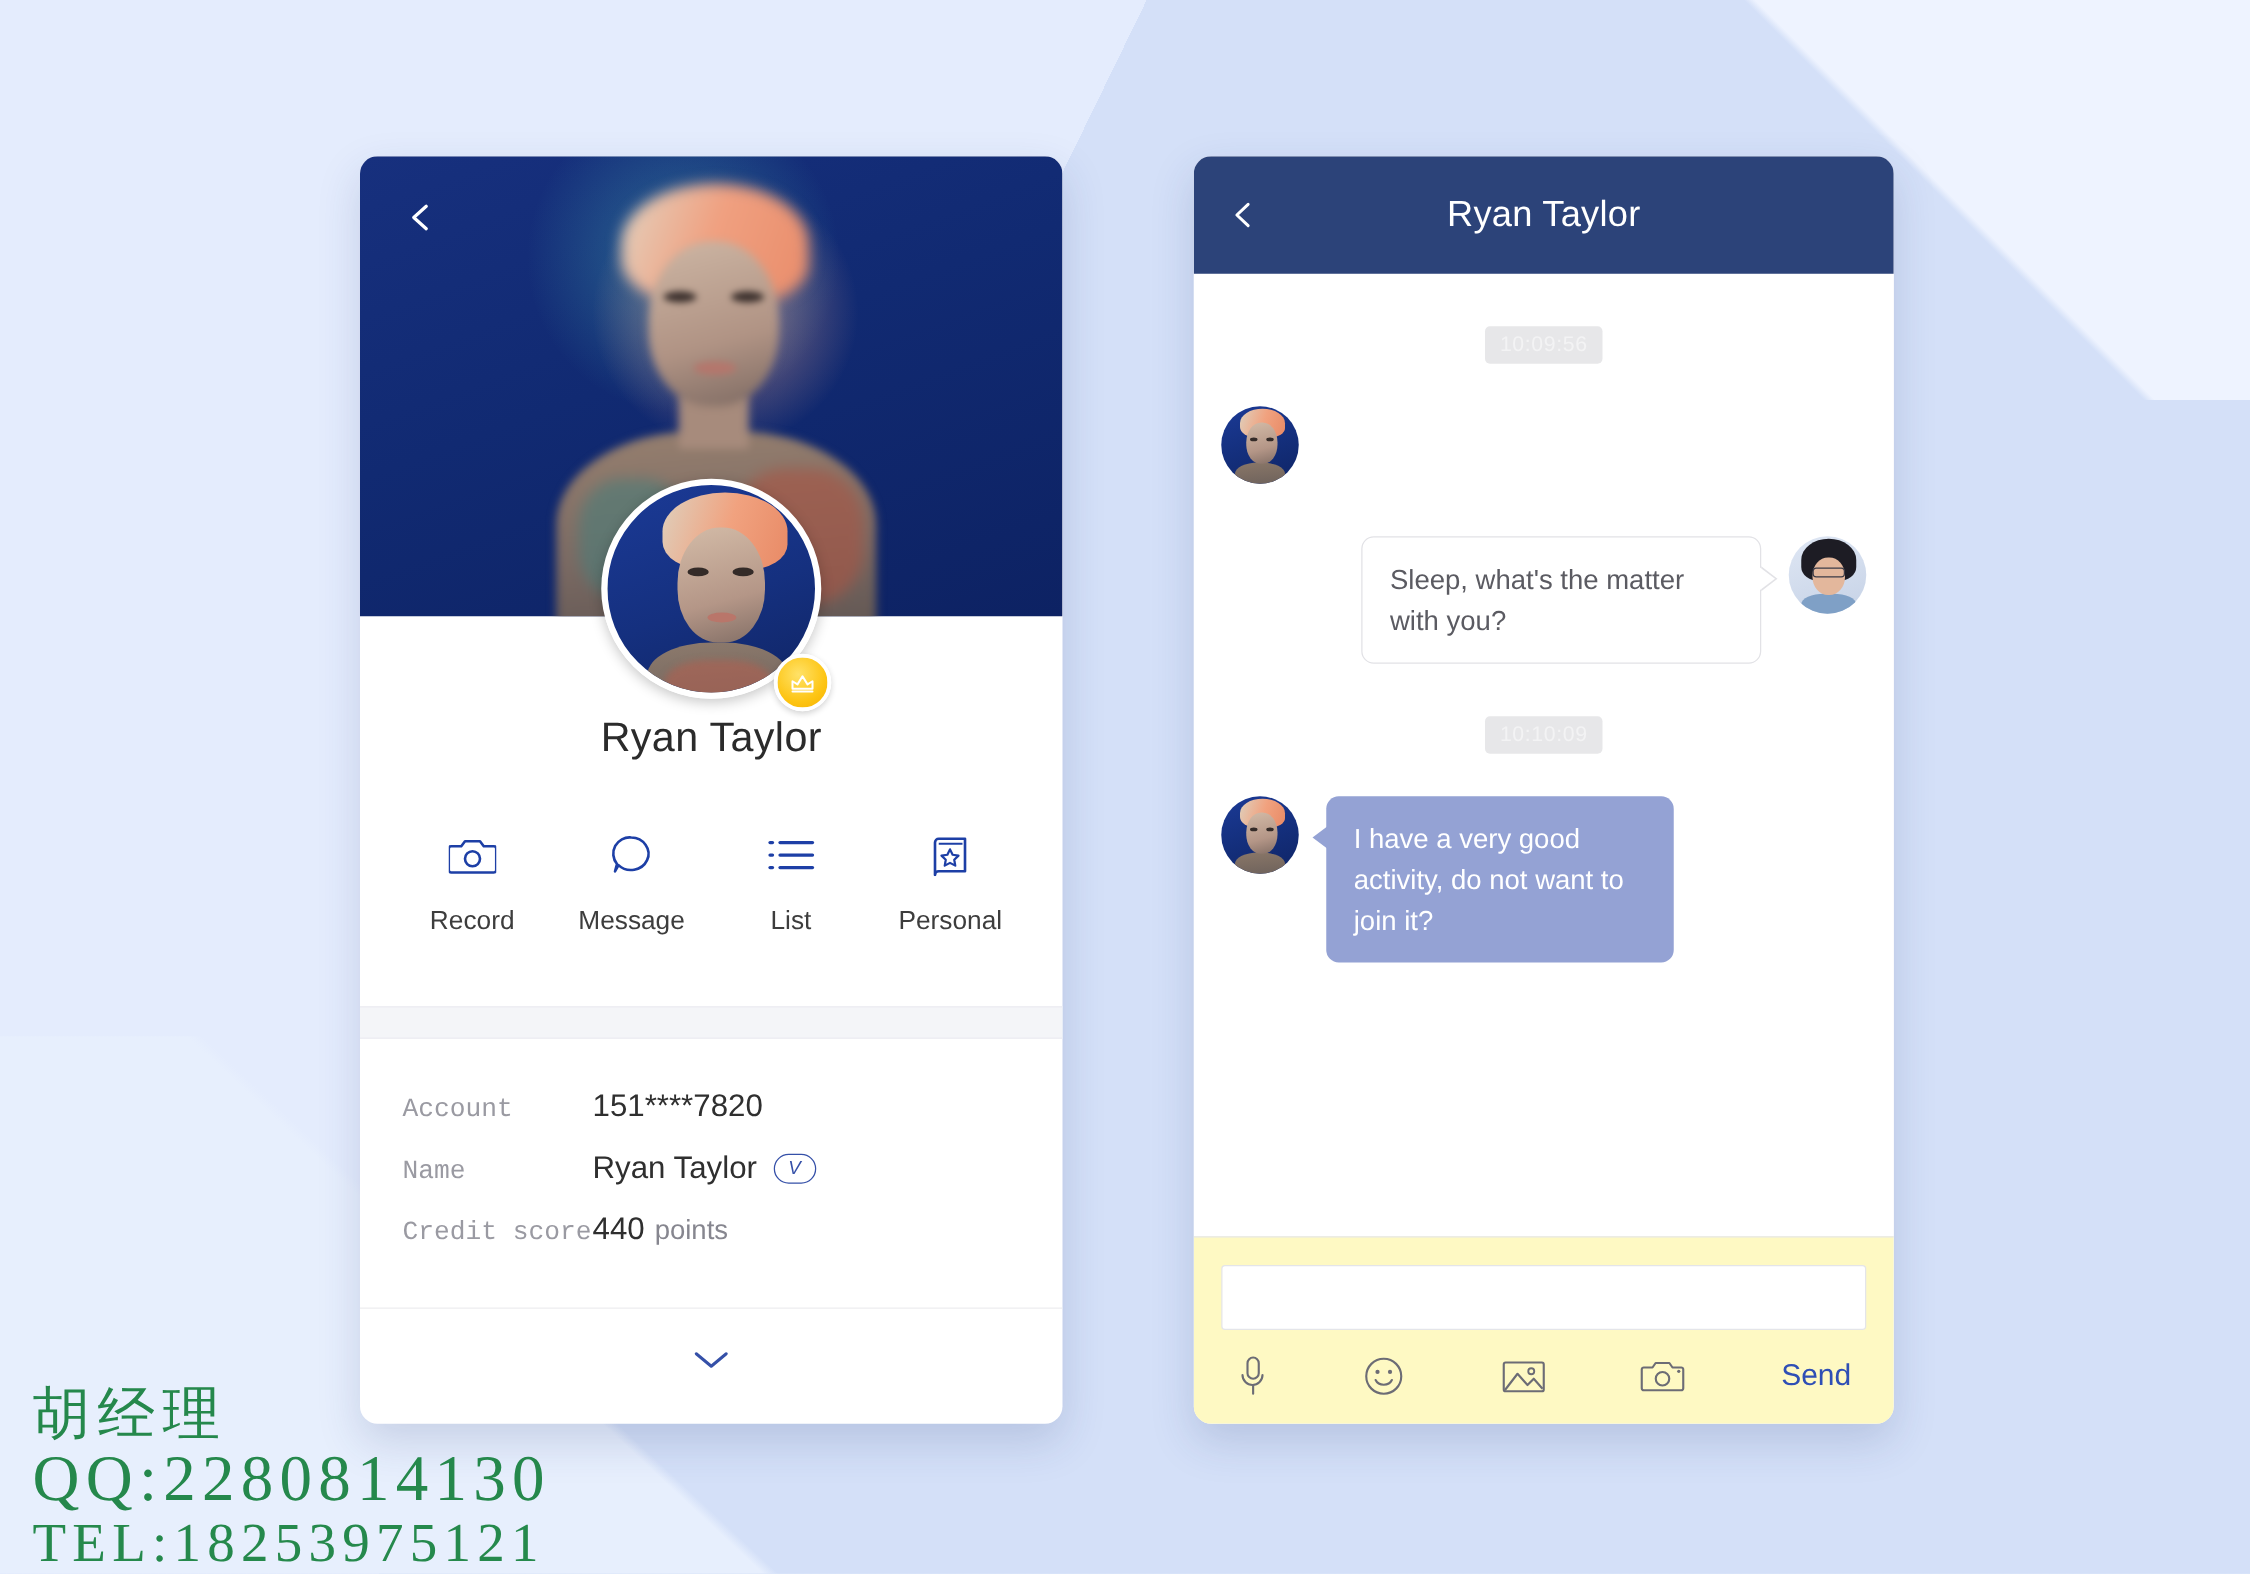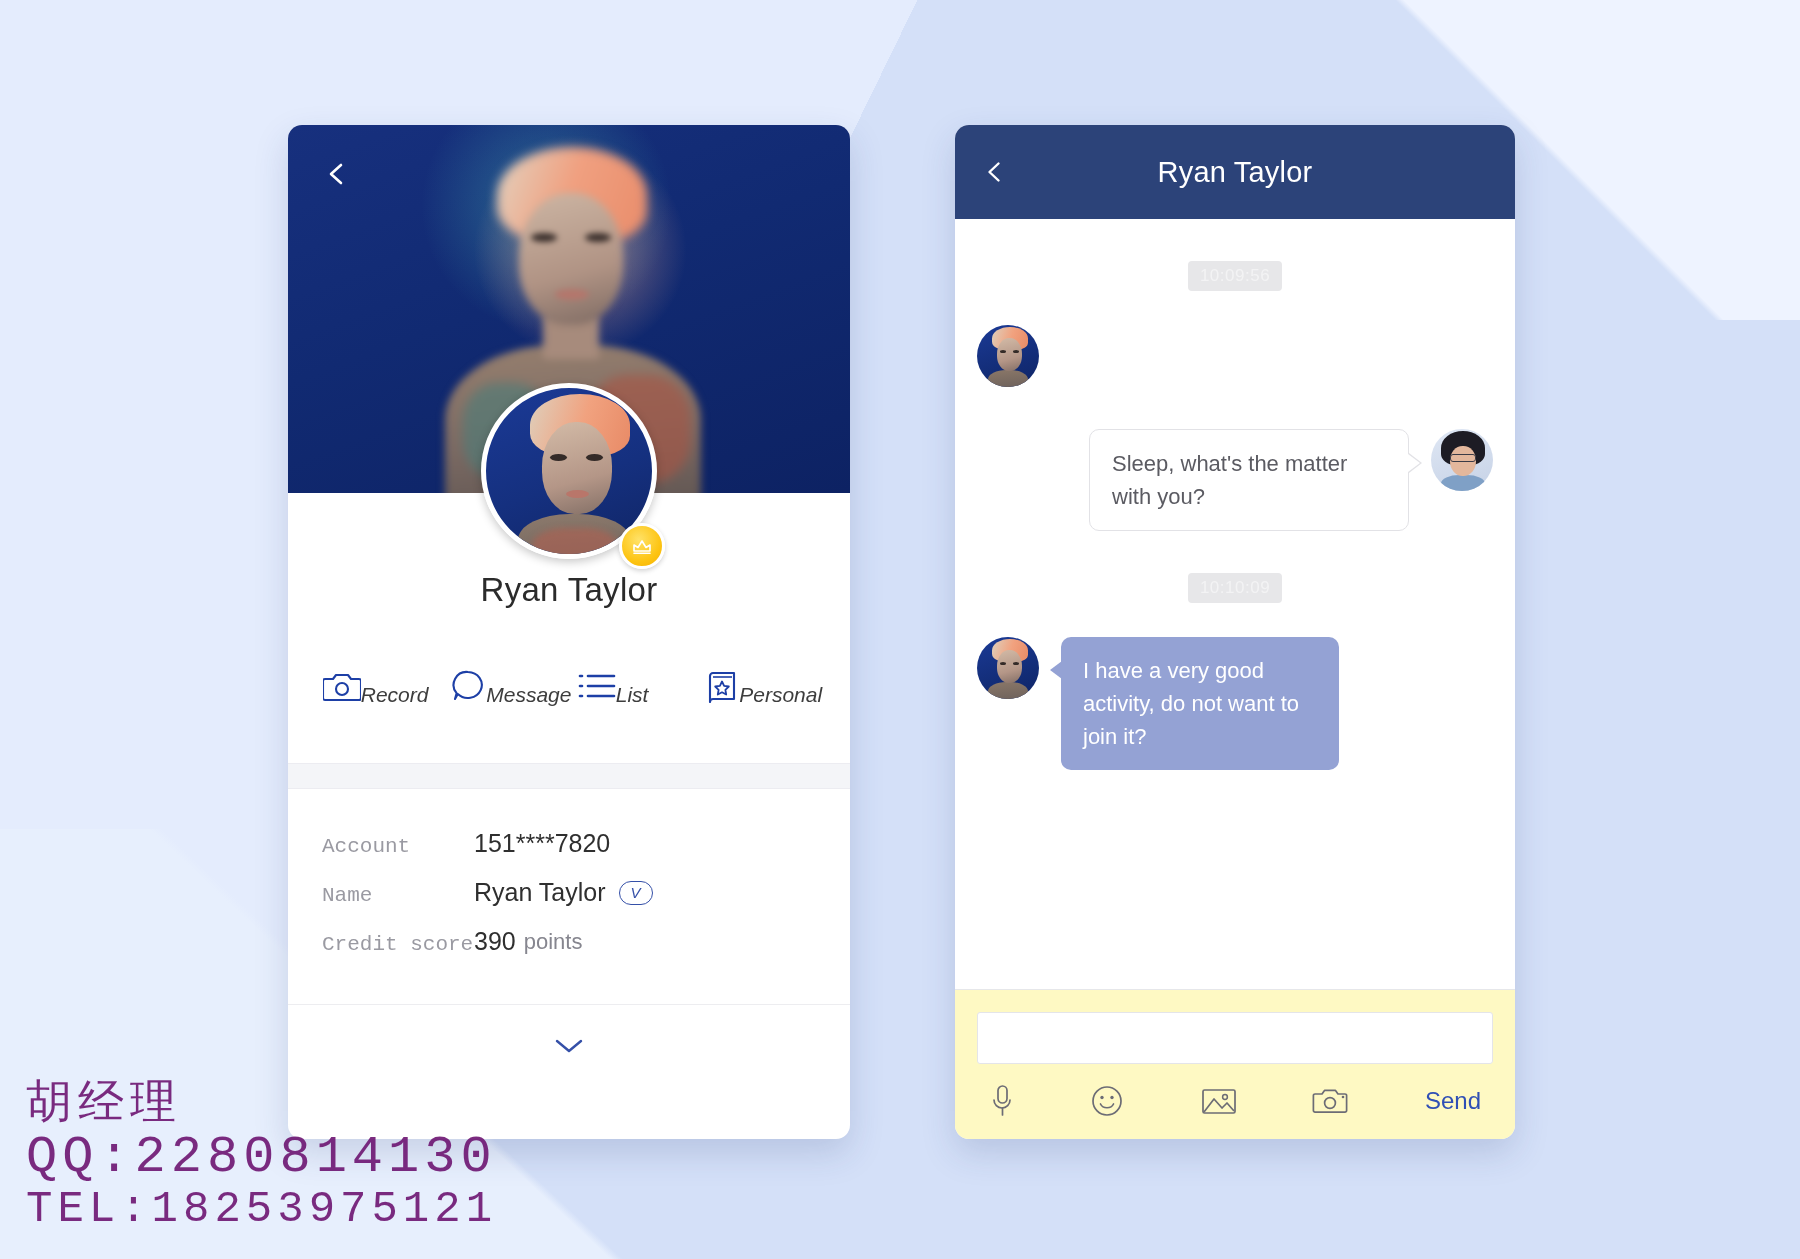--- a/index.html
+++ b/index.html
@@ -109,21 +109,21 @@
   .profile-name{
     text-align:center;font-size:33px;color:#2b2b2b;letter-spacing:.3px;
     margin-top:78px;font-weight:400;
   }
 
   
   .actions{
     display:flex;justify-content:space-around;align-items:flex-start;
     padding:54px 26px 0 26px;
   }
-  .action{display:flex;flex-direction:row;align-items:flex-end;cursor:pointer;width:110px;font-style:italic;}
+  .action{display:flex;flex-direction:column;align-items:center;cursor:pointer;width:110px;}
   .action .ic{height:42px;display:flex;align-items:center;justify-content:center;}
   .action .lb{margin-top:20px;font-size:21px;color:#3d3d3d;}
 
   .gap-strip{height:26px;background:#f4f5f8;margin-top:56px;border-top:1px solid #ececf1;border-bottom:1px solid #ececf1;}
 
   
   .info{padding:30px 0 12px 0;}
   .irow{display:flex;align-items:baseline;padding:10px 0 10px 34px;}
   .ilabel{width:152px;font-size:21px;color:#9a9aa2;font-family:Liberation Mono, monospace;}
   .ivalue{font-size:25px;color:#2f2f2f;display:flex;align-items:center;}
@@ -210,22 +210,22 @@
   }
   .foot-icons{
     display:flex;align-items:center;justify-content:space-between;
     padding:14px 34px 0 34px;
   }
   .foot-icons .fi{cursor:pointer;display:flex;align-items:center;justify-content:center;height:46px;}
   .send-btn{color:#2f4fb5;font-size:24px;cursor:pointer;}
 
   
   .wm{
-    position:absolute;left:26px;bottom:27px;color:#701a75;
-    font-family:Liberation Mono, monospace;
+    position:absolute;left:26px;bottom:1px;color:#15803d;
+    font-family:Liberation Serif, serif;
     line-height:1.05;pointer-events:none;opacity:.92;
   }
   .wm .l1{font-size:46px;letter-spacing:6px;margin-bottom:2px;}
   .wm .l2{font-size:52px;letter-spacing:5px;}
   .wm .l3{font-size:44px;letter-spacing:5px;}
 </style>
 </head>
 <body>
 
 <div class="bg-band band-a"></div>
@@ -332,21 +332,21 @@
     <div class="irow">
       <div class="ilabel">Name</div>
       <div class="ivalue">
         <span>Ryan Taylor</span>
         <span class="vbadge">V</span>
       </div>
     </div>
     <div class="irow">
       <div class="ilabel">Credit score</div>
       <div class="ivalue">
-        <span>390</span>
+        <span>440</span>
         <span class="pts">points</span>
       </div>
     </div>
   </div>
 
   <div class="divider"></div>
 
   <div class="expand">
     <svg width="34" height="20" viewBox="0 0 34 20">
       <polyline points="5,5 17,15 29,5" fill="none" stroke="#3550a8" stroke-width="2.4" stroke-linecap="round" stroke-linejoin="round"></polyline>

